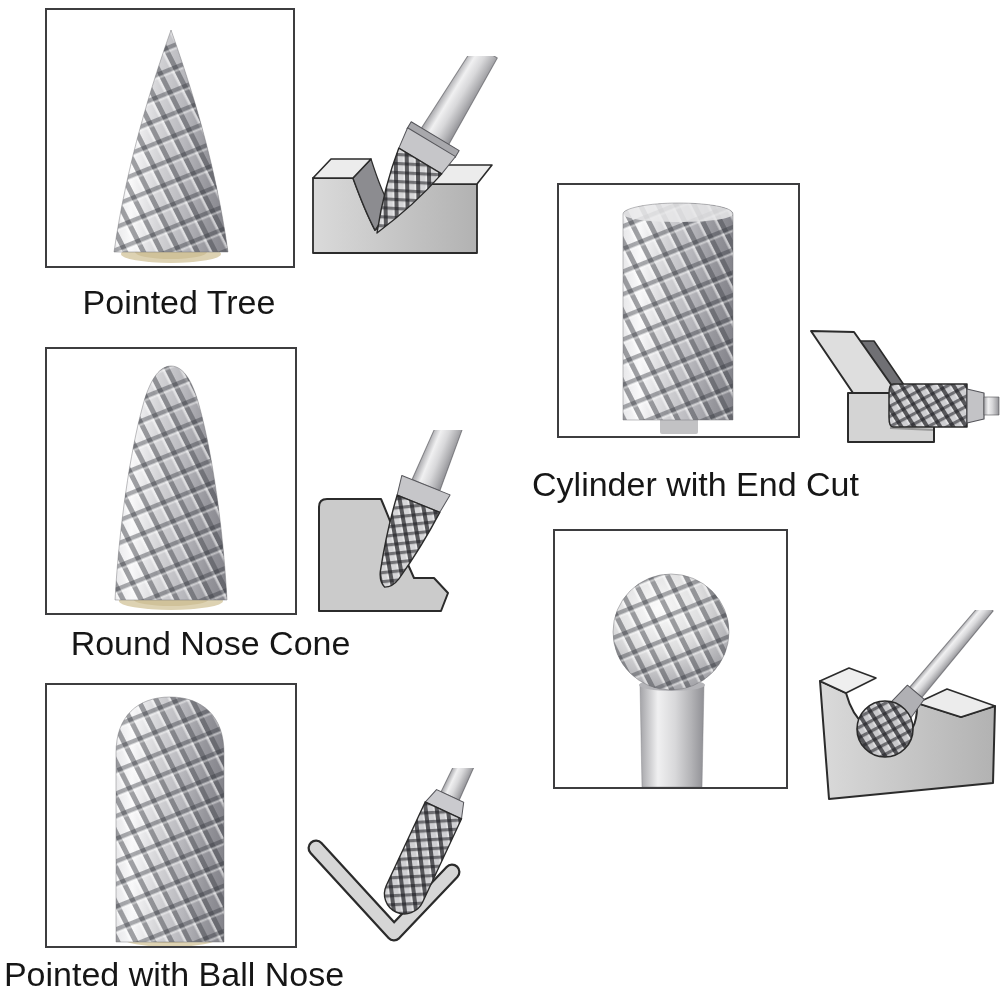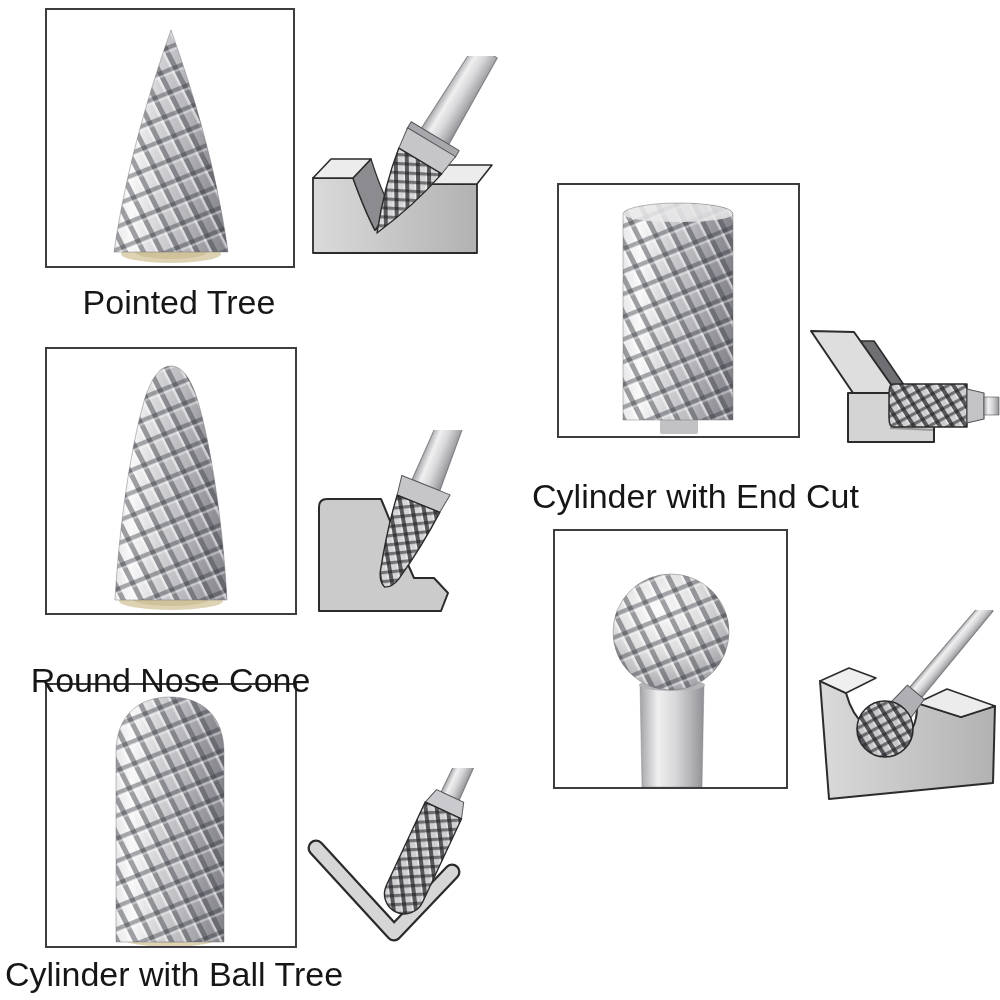--- a/index.html
+++ b/index.html
@@ -202,17 +202,17 @@
     </g>
   </svg>
 
   <div class="pbox" style="left:45px;  top:8px;   width:246px; height:256px;"></div>
   <div class="pbox" style="left:45px;  top:347px; width:248px; height:264px;"></div>
   <div class="pbox" style="left:45px;  top:683px; width:248px; height:261px;"></div>
   <div class="pbox" style="left:557px; top:183px; width:239px; height:251px;"></div>
   <div class="pbox" style="left:553px; top:529px; width:231px; height:256px;"></div>
 
   <div class="label" style="left:54px;  top:284px; width:250px;">Pointed Tree</div>
-  <div class="label" style="left:0px;   top:662px; width:341px;">Round Nose Cone</div>
-  <div class="label" style="left:0px;   top:956px; width:348px;">Cylinder with Ball Tree</div>
-  <div class="label" style="left:530px; top:466px; width:331px;margin-top:12px;">Cylinder with End Cut</div>
+  <div class="label" style="left:0px;   top:625px; width:341px;padding-left:40px;">Round Nose Cone</div>
+  <div class="label" style="left:0px;   top:956px; width:348px;">Pointed with Ball Nose</div>
+  <div class="label" style="left:530px; top:466px; width:331px;">Cylinder with End Cut</div>
 
 </div>
 
 </body></html>

